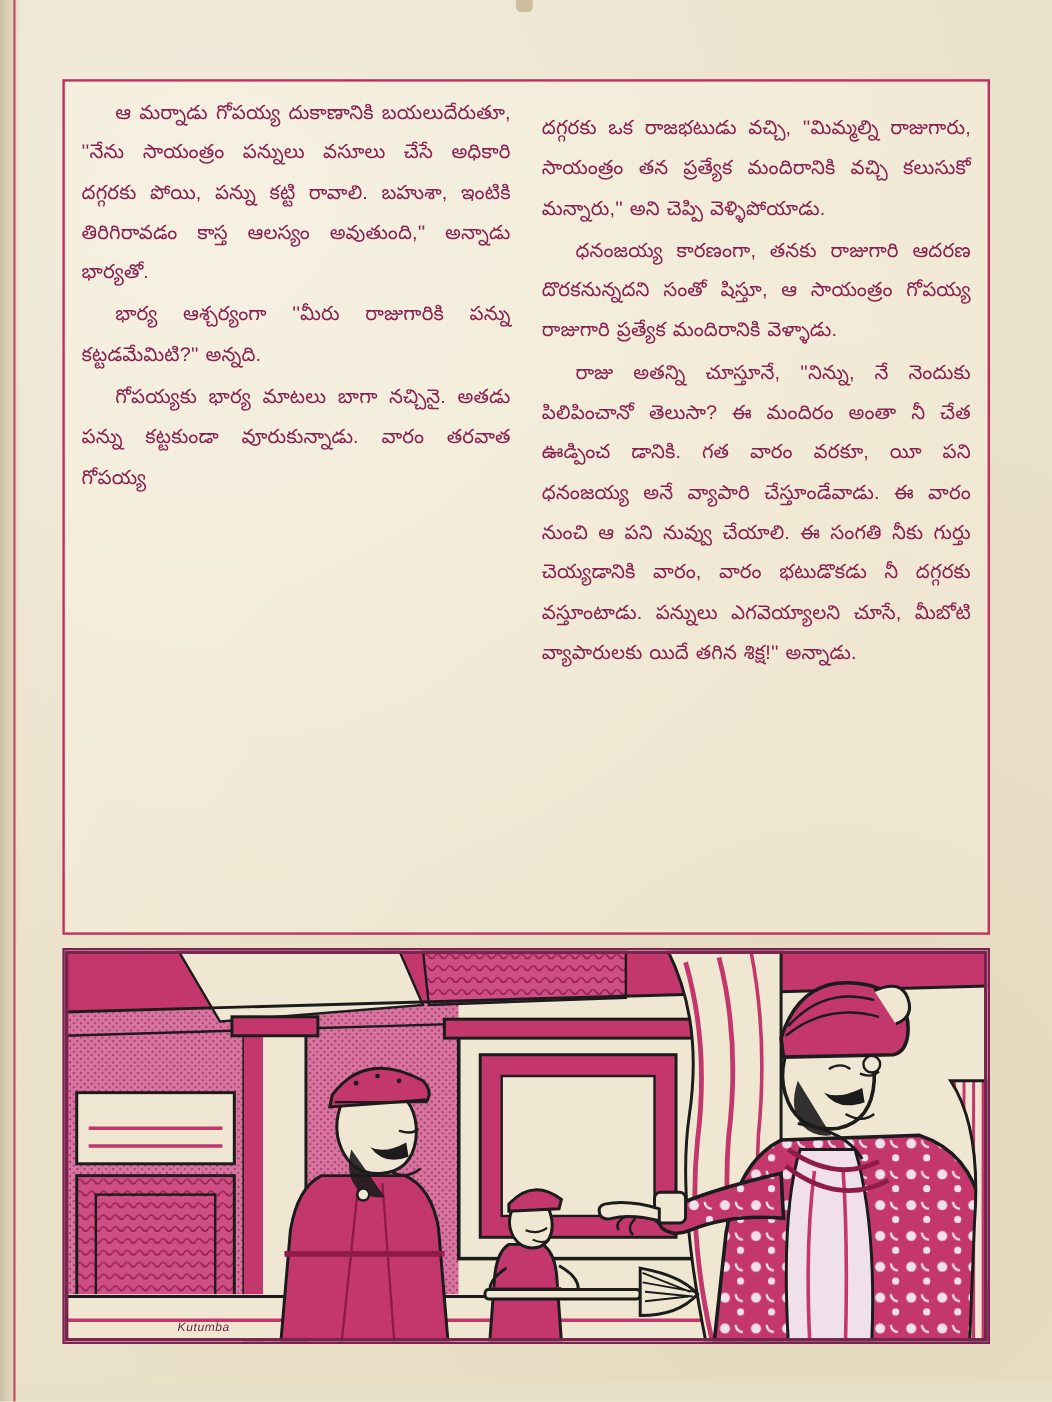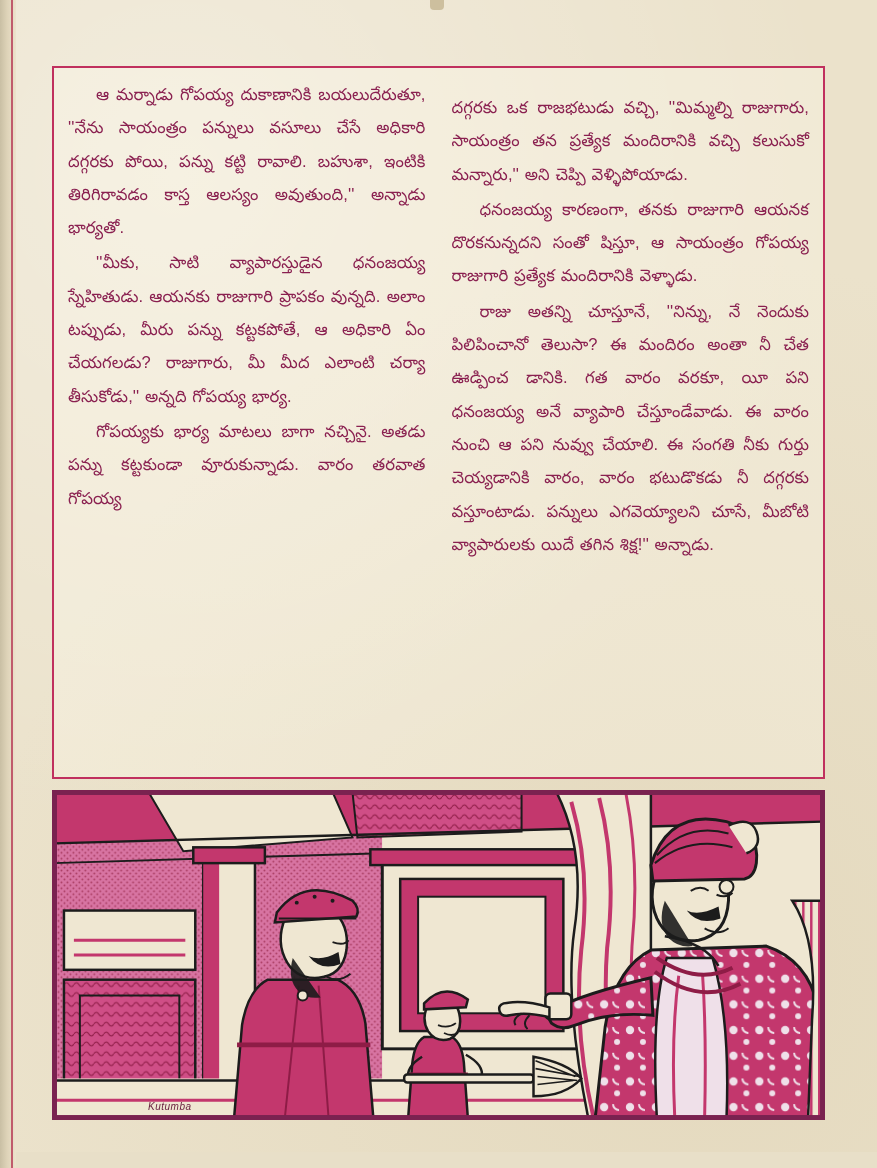--- a/index.html
+++ b/index.html
@@ -113,27 +113,27 @@
 
   <div class="binding-edge"></div>
   <div class="edge-line"></div>
   <div class="top-nick"></div>
 
   <div class="text-frame">
     <div class="columns">
 
       <div class="col">
         <p class="para indent">ఆ మర్నాడు గోపయ్య దుకాణానికి బయలుదేరుతూ, ''నేను సాయంత్రం పన్నులు వసూలు చేసే అధికారి దగ్గరకు పోయి, పన్ను కట్టి రావాలి. బహుశా, ఇంటికి తిరిగిరావడం కాస్త ఆలస్యం అవుతుంది,'' అన్నాడు భార్యతో.</p>
-        <p class="para indent">''మీకు, సాటి వ్యాపారస్తుడైన ధనంజయ్య స్నేహితుడు. ఆయనకు రాజుగారి ప్రాపకం వున్నది. అలాం టప్పుడు, మీరు పన్ను కట్టకపోతే, ఆ అధికారి ఏం చేయగలడు? రాజుగారు, మీ మీద ఎలాంటి చర్యా తీసుకోడు,'' అన్నది గోపయ్య భార్య.</p>
+        <p class="para indent">భార్య ఆశ్చర్యంగా ''మీరు రాజుగారికి పన్ను కట్టడమేమిటి?'' అన్నది.</p>
         <p class="para indent">గోపయ్యకు భార్య మాటలు బాగా నచ్చినై. అతడు పన్ను కట్టకుండా వూరుకున్నాడు. వారం తరవాత గోపయ్య</p>
       </div>
 
       <div class="col">
         <p class="para noindent">దగ్గరకు ఒక రాజభటుడు వచ్చి, ''మిమ్మల్ని రాజుగారు, సాయంత్రం తన ప్రత్యేక మందిరానికి వచ్చి కలుసుకో మన్నారు,'' అని చెప్పి వెళ్ళిపోయాడు.</p>
-        <p class="para indent">ధనంజయ్య కారణంగా, తనకు రాజుగారి ఆయనక దొరకనున్నదని సంతో షిస్తూ, ఆ సాయంత్రం గోపయ్య రాజుగారి ప్రత్యేక మందిరానికి వెళ్ళాడు.</p>
+        <p class="para indent">ధనంజయ్య కారణంగా, తనకు రాజుగారి ఆదరణ దొరకనున్నదని సంతో షిస్తూ, ఆ సాయంత్రం గోపయ్య రాజుగారి ప్రత్యేక మందిరానికి వెళ్ళాడు.</p>
         <p class="para indent">రాజు అతన్ని చూస్తూనే, ''నిన్ను, నే నెందుకు పిలిపించానో తెలుసా? ఈ మందిరం అంతా నీ చేత ఊడ్పించ డానికి. గత వారం వరకూ, యీ పని ధనంజయ్య అనే వ్యాపారి చేస్తూండేవాడు. ఈ వారం నుంచి ఆ పని నువ్వు చేయాలి. ఈ సంగతి నీకు గుర్తు చెయ్యడానికి వారం, వారం భటుడొకడు నీ దగ్గరకు వస్తూంటాడు. పన్నులు ఎగవెయ్యాలని చూసే, మీబోటి వ్యాపారులకు యిదే తగిన శిక్ష!'' అన్నాడు.</p>
       </div>
 
     </div>
   </div>
 
   <div class="illus-frame">
     <svg class="illus-svg" viewBox="0 0 773 330" preserveAspectRatio="none">
       <defs>
         <pattern id="stipple" width="6" height="6" patternUnits="userSpaceOnUse">

